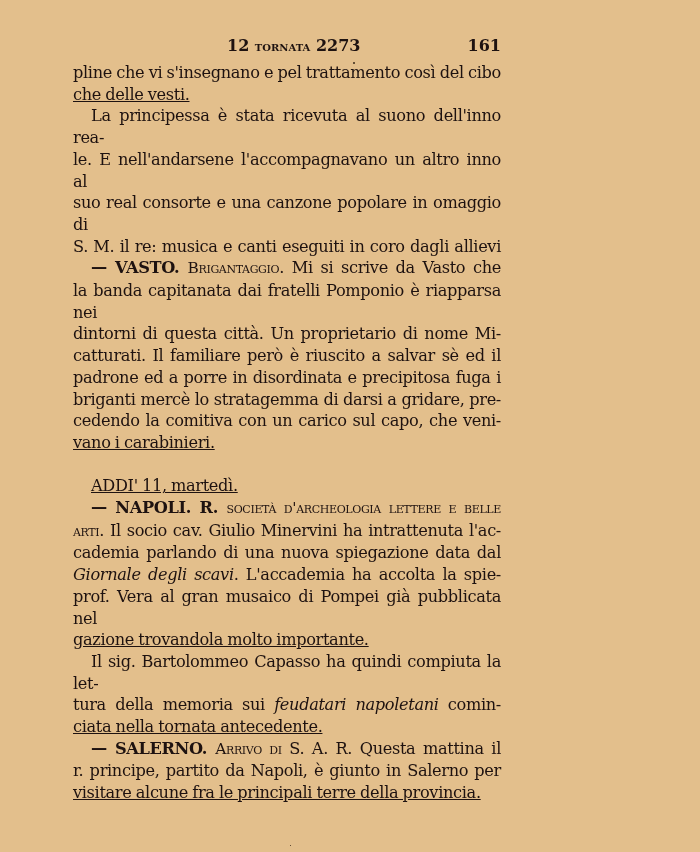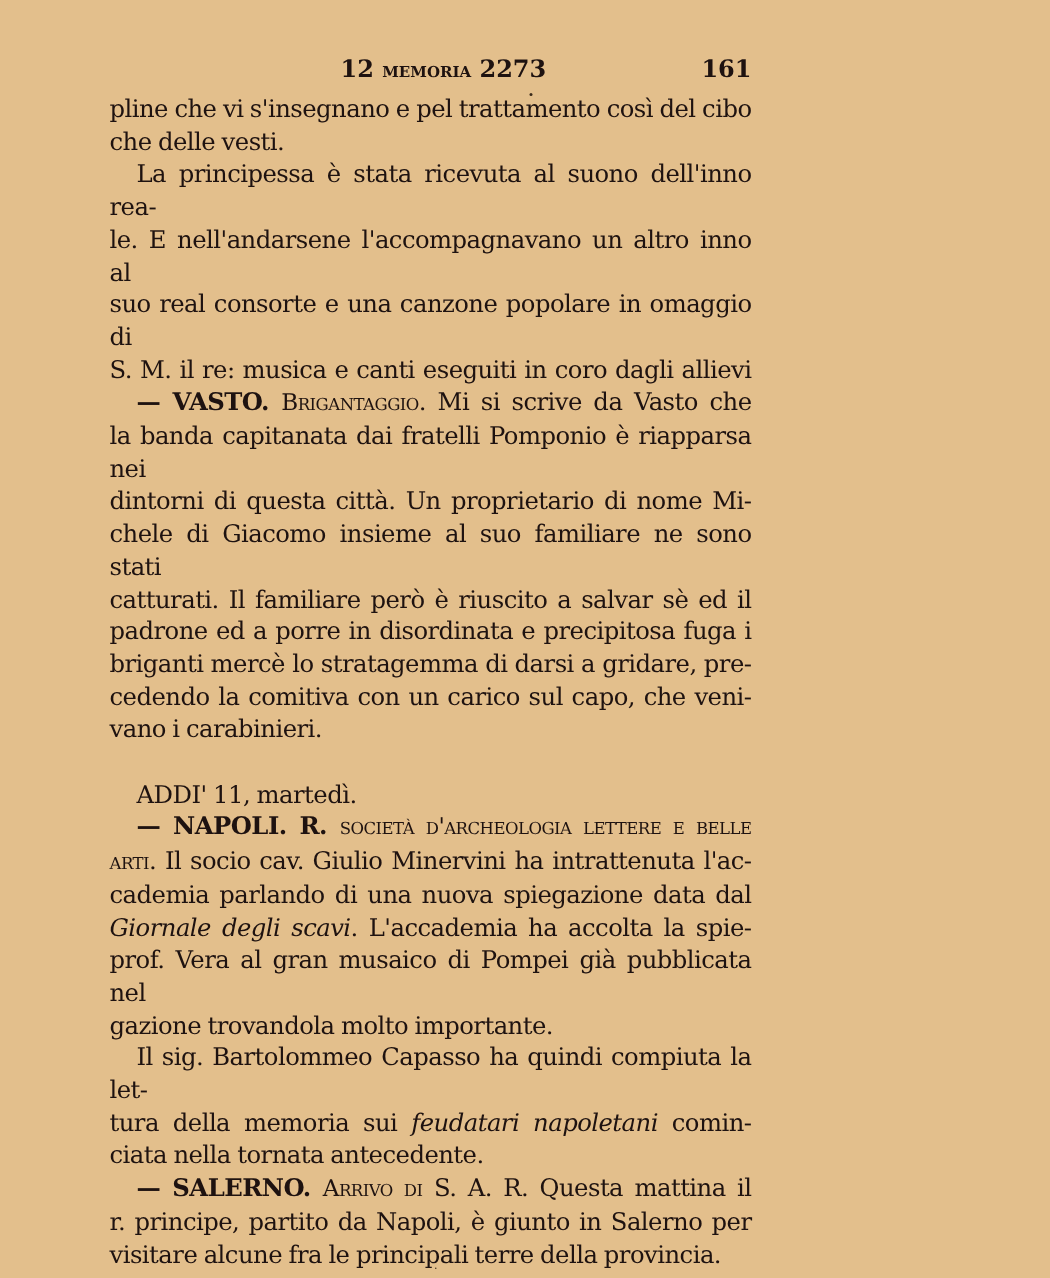--- a/index.html
+++ b/index.html
@@ -18,42 +18,41 @@
   .header .date { position: absolute; left: 154px; top: 0; }
   .header .pnum { position: absolute; right: 0; top: 0; margin-left: 42px; }
   .sc { font-variant: small-caps; font-size: 0.95em; }
   .header .sc { font-size: 0.85em; }
   .body { font-size: 16.2px; line-height: 21.7px; letter-spacing: -0.35px; word-spacing: -0.5px; }
   .ind { text-indent: 18px; }
   .gap { height: 21.7px; }
   .b { font-weight: bold; }
   .it { font-style: italic; }
   .line { display: block; text-align: justify; text-align-last: justify; white-space: normal; }
-  .line.last { text-align-last: left; }
+  .line.last { text-align-last: left; text-decoration: underline; }
   .dot { position: absolute; width: 2px; height: 2px; background: #3a2a1a; border-radius: 1px; }
 </style>
 </head>
 <body>
 
 <div class="page">
   <div class="header">
-    <span class="date"><span>12</span> <span class="sc">memoria</span> <span>2273</span></span>
+    <span class="date"><span>12</span> <span class="sc">tornata</span> <span>2273</span></span>
     <span class="pnum">161</span>
   </div>
   <div class="body" id="body-text">
       <div class="line"><span>pline che vi s'insegnano e pel trattamento così del cibo</span></div>
       <div class="line last"><span>che delle vesti.</span></div>
       <div class="line ind"><span>La principessa è stata ricevuta al suono dell'inno rea-</span></div>
       <div class="line"><span>le. E nell'andarsene l'accompagnavano un altro inno al</span></div>
       <div class="line"><span>suo real consorte e una canzone popolare in omaggio di</span></div>
       <div class="line"><span>S. M. il re: musica e canti eseguiti in coro dagli allievi</span></div>
       <div class="line ind"><span class="b">— VASTO. </span><span class="sc">Brigantaggio</span><span>. Mi si scrive da Vasto che</span></div>
       <div class="line"><span>la banda capitanata dai fratelli Pomponio è riapparsa nei</span></div>
       <div class="line"><span>dintorni di questa città. Un proprietario di nome Mi-</span></div>
-      <div class="line"><span>chele di Giacomo insieme al suo familiare ne sono stati</span></div>
       <div class="line"><span>catturati. Il familiare però è riuscito a salvar sè ed il</span></div>
       <div class="line"><span>padrone ed a porre in disordinata e precipitosa fuga i</span></div>
       <div class="line"><span>briganti mercè lo stratagemma di darsi a gridare, pre-</span></div>
       <div class="line"><span>cedendo la comitiva con un carico sul capo, che veni-</span></div>
       <div class="line last"><span>vano i carabinieri.</span></div>
       <div class="gap"></div>
       <div class="line last ind"><span>ADDI' 11, martedì.</span></div>
       <div class="line ind"><span class="b">— NAPOLI. R. </span><span class="sc">società d'archeologia lettere e belle</span></div>
       <div class="line"><span class="sc">arti</span><span>. Il socio cav. Giulio Minervini ha intrattenuta l'ac-</span></div>
       <div class="line"><span>cademia parlando di una nuova spiegazione data dal</span></div>

